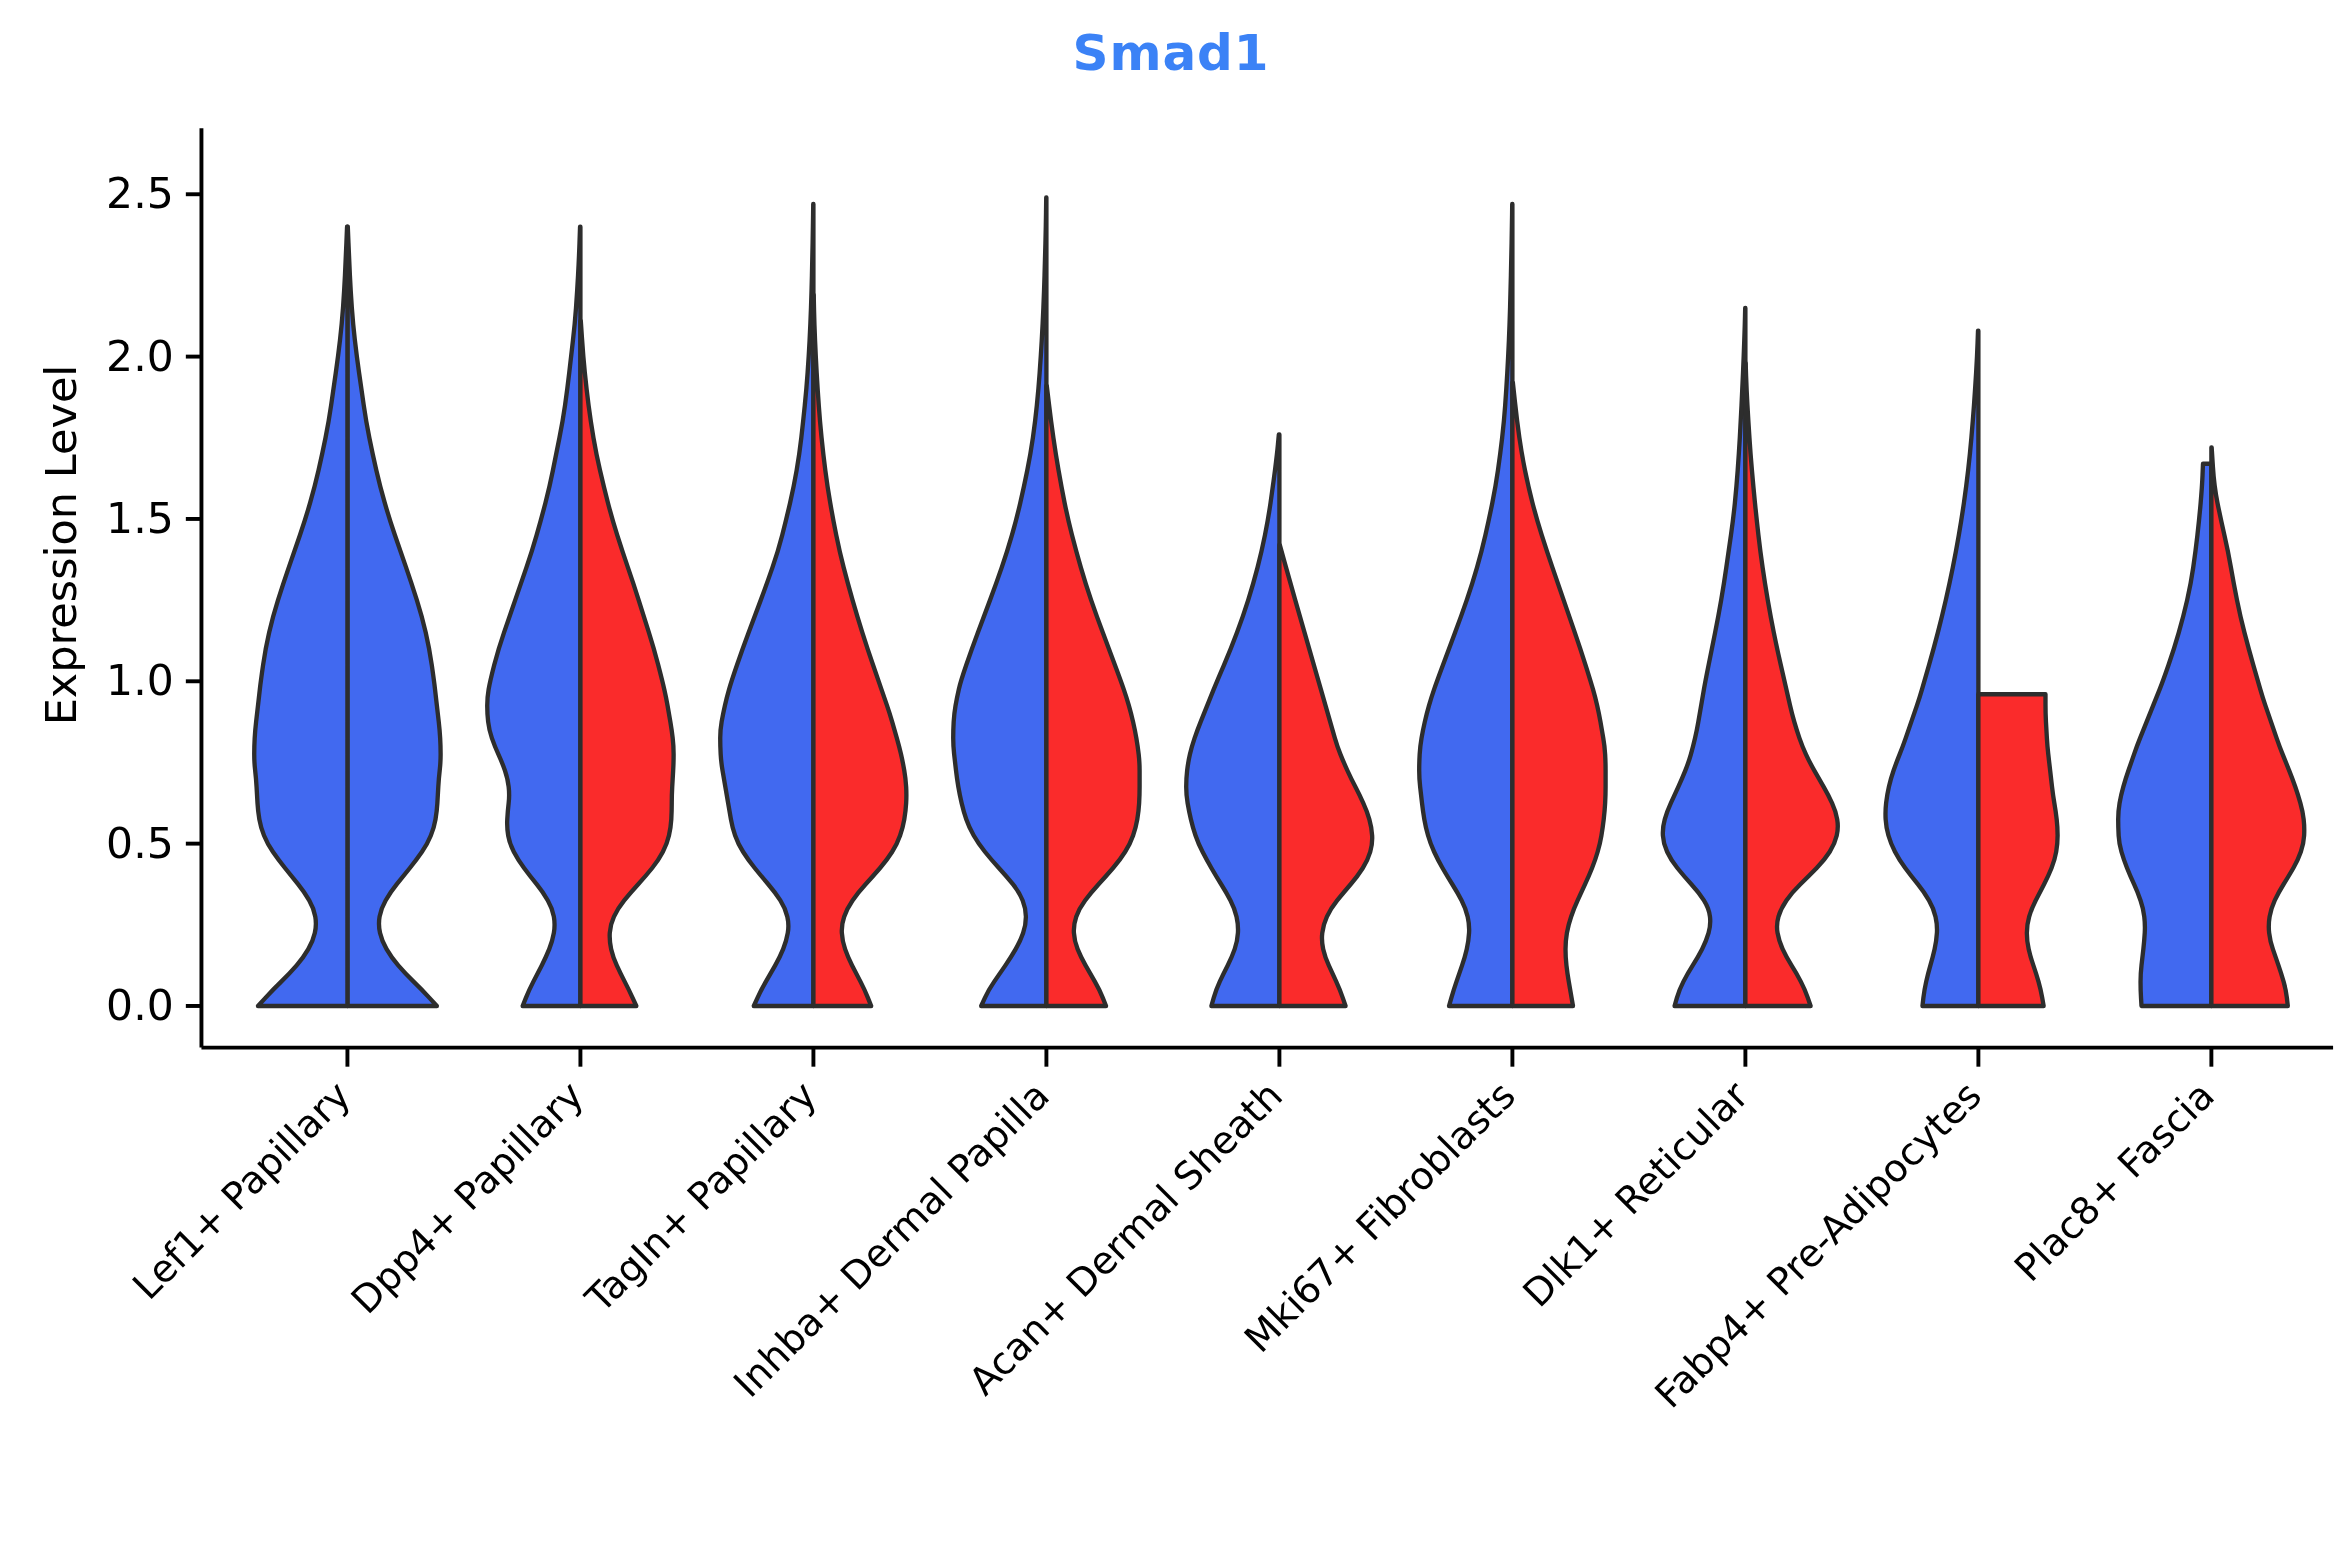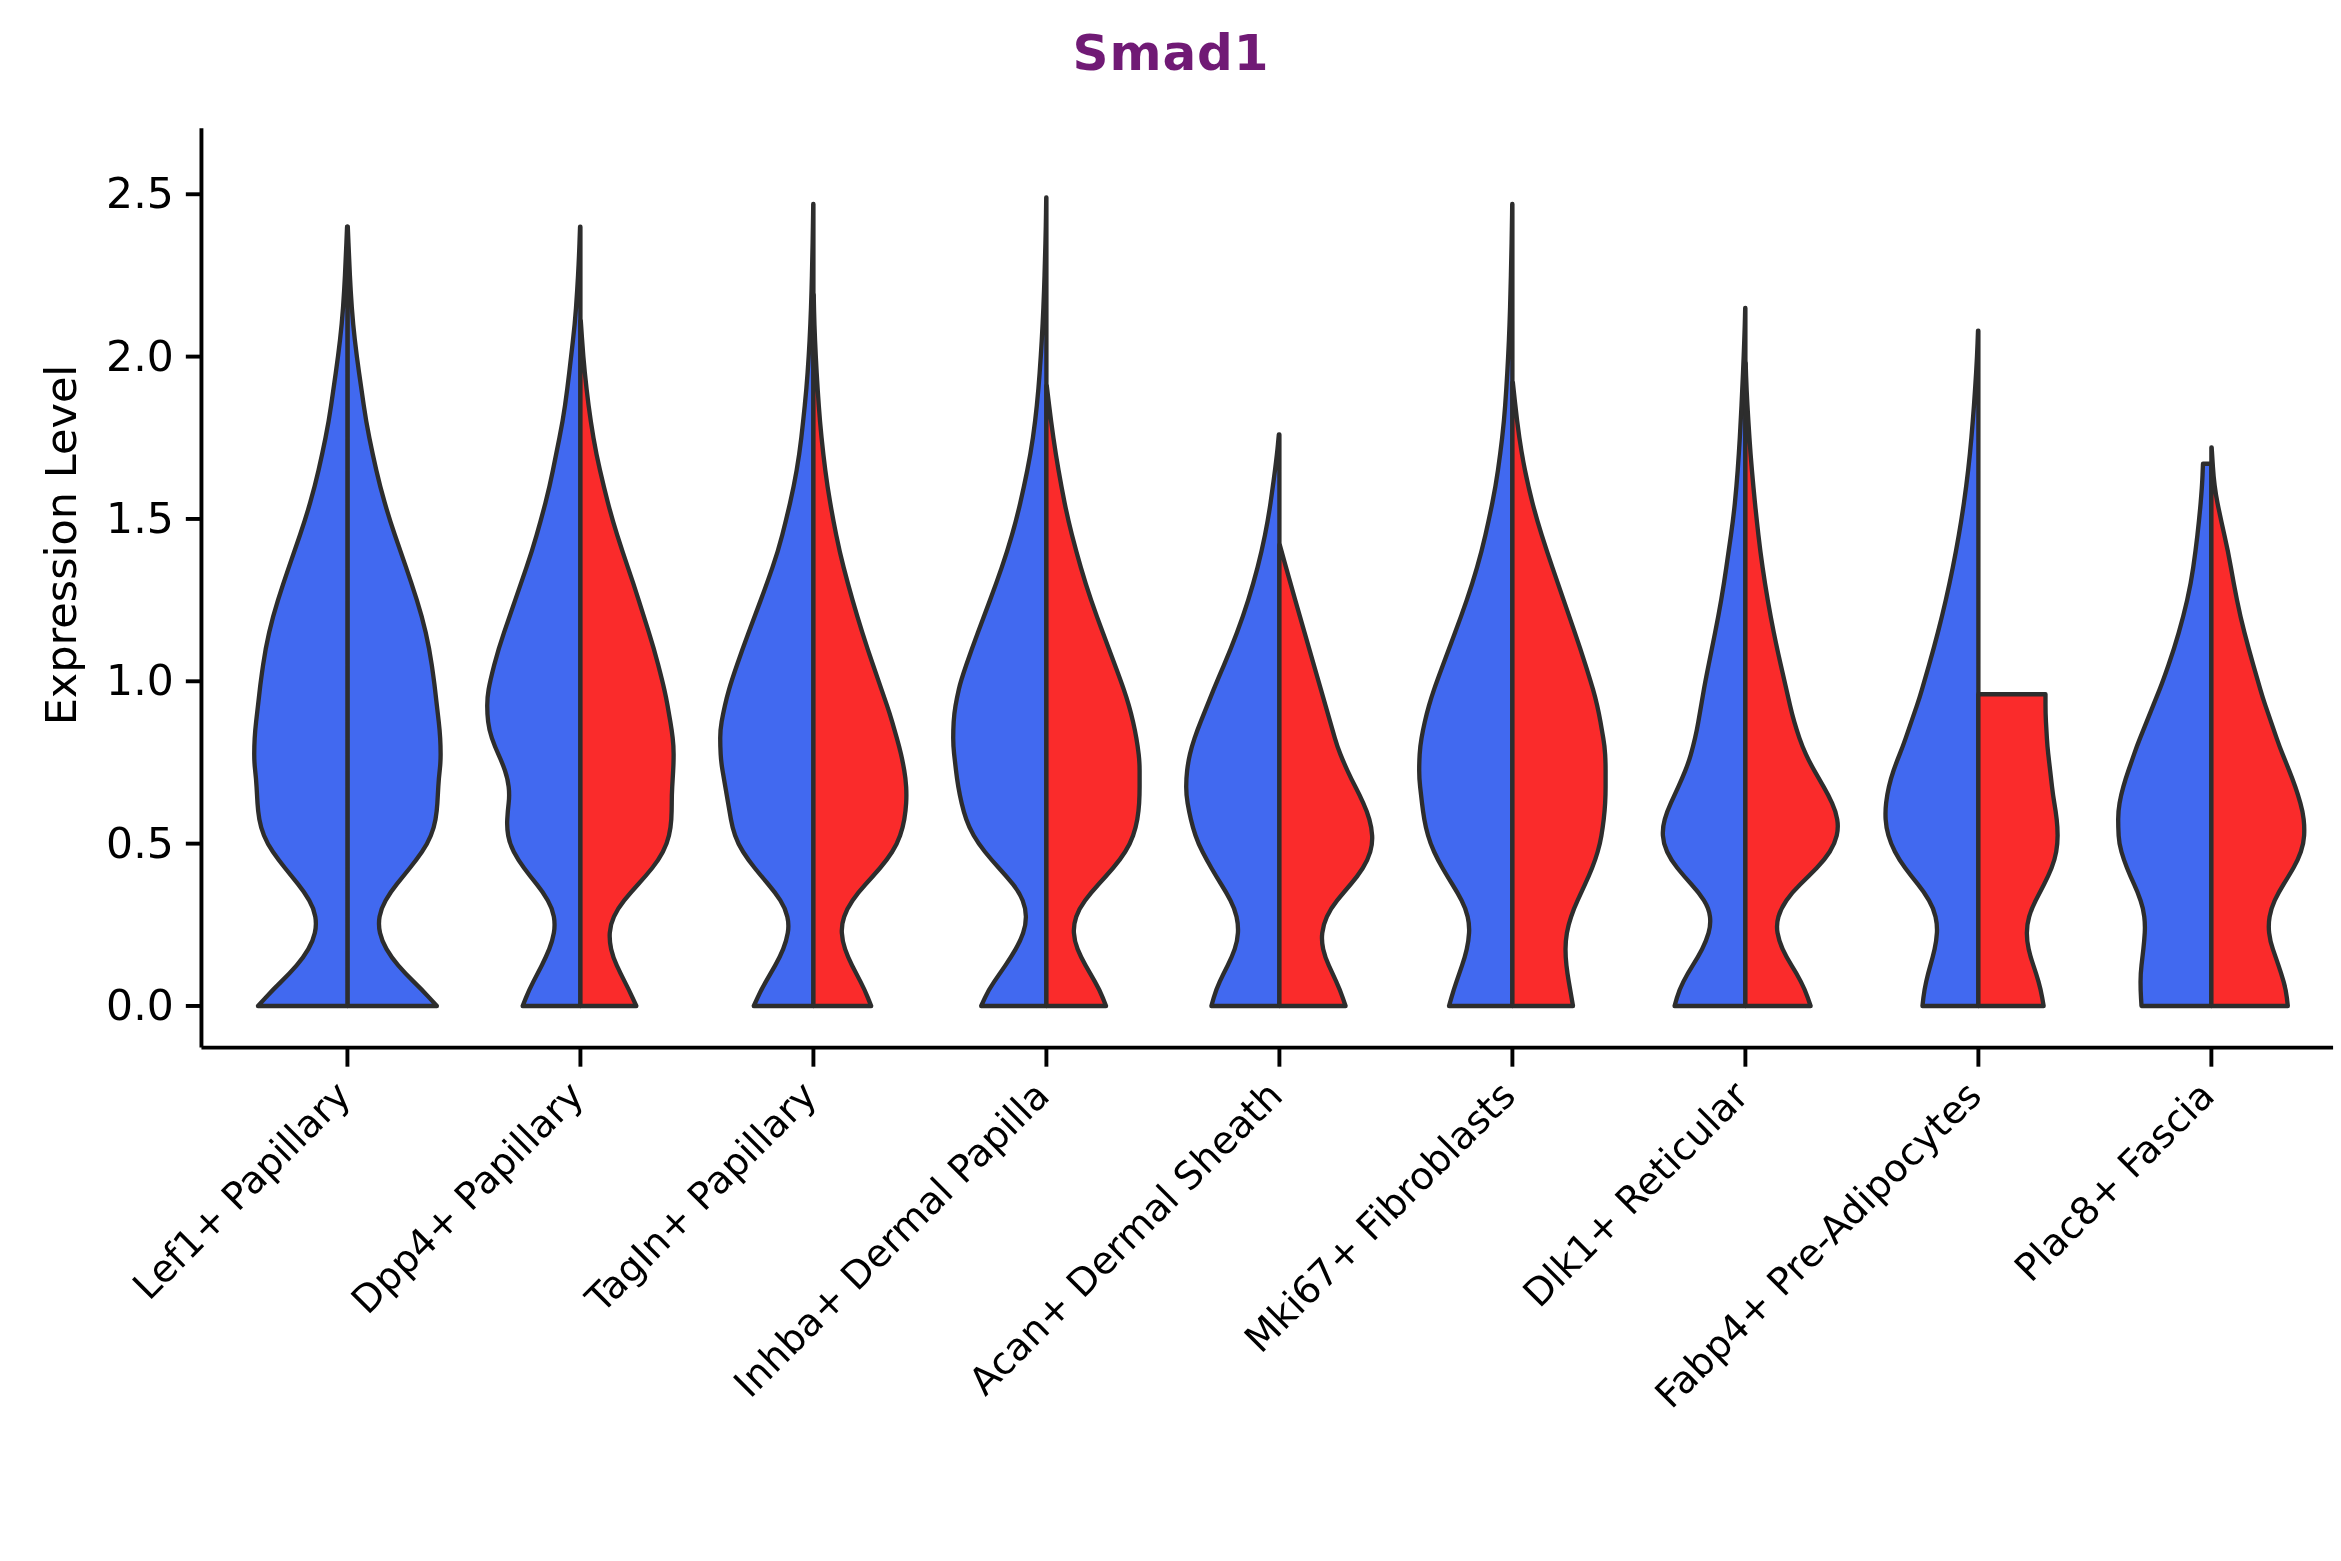--- a/index.html
+++ b/index.html
@@ -1,20 +1,20 @@
 <!DOCTYPE html>
 <html style="font-size:14px"><head>
 <meta charset="utf-8">
 <style>
   html,body{margin:0;padding:0;background:#ffffff;}
   body{width:2342px;height:1561px;font-family:"DejaVu Sans",sans-serif;overflow:hidden;}
   #root{position:relative;width:2342px;height:1561px;background:#ffffff;}
   #chart-title{
     position:absolute;left:0;top:24px;width:2342px;text-align:center;
-    font-family:"DejaVu Sans",sans-serif;font-weight:bold;font-size:50px;color:#701a75;
+    font-family:"DejaVu Sans",sans-serif;font-weight:bold;font-size:50px;color:#3b82f6;
     letter-spacing:0.9px;
   }
   #ylabel{
     position:absolute;left:-234px;top:520px;width:590px;text-align:center;
     transform:rotate(-90deg);transform-origin:50% 50%;
     font-family:"DejaVu Sans",sans-serif;font-size:43px;color:#000;
   }
   svg#plot{position:absolute;left:0;top:0;}
   .ytick-label{font-family:"DejaVu Sans",sans-serif;font-size:49px;fill:#000;text-anchor:end;dominant-baseline:middle;}
   .xtick-label{font-family:"DejaVu Sans",sans-serif;font-size:44px;fill:#000;text-anchor:end;}

